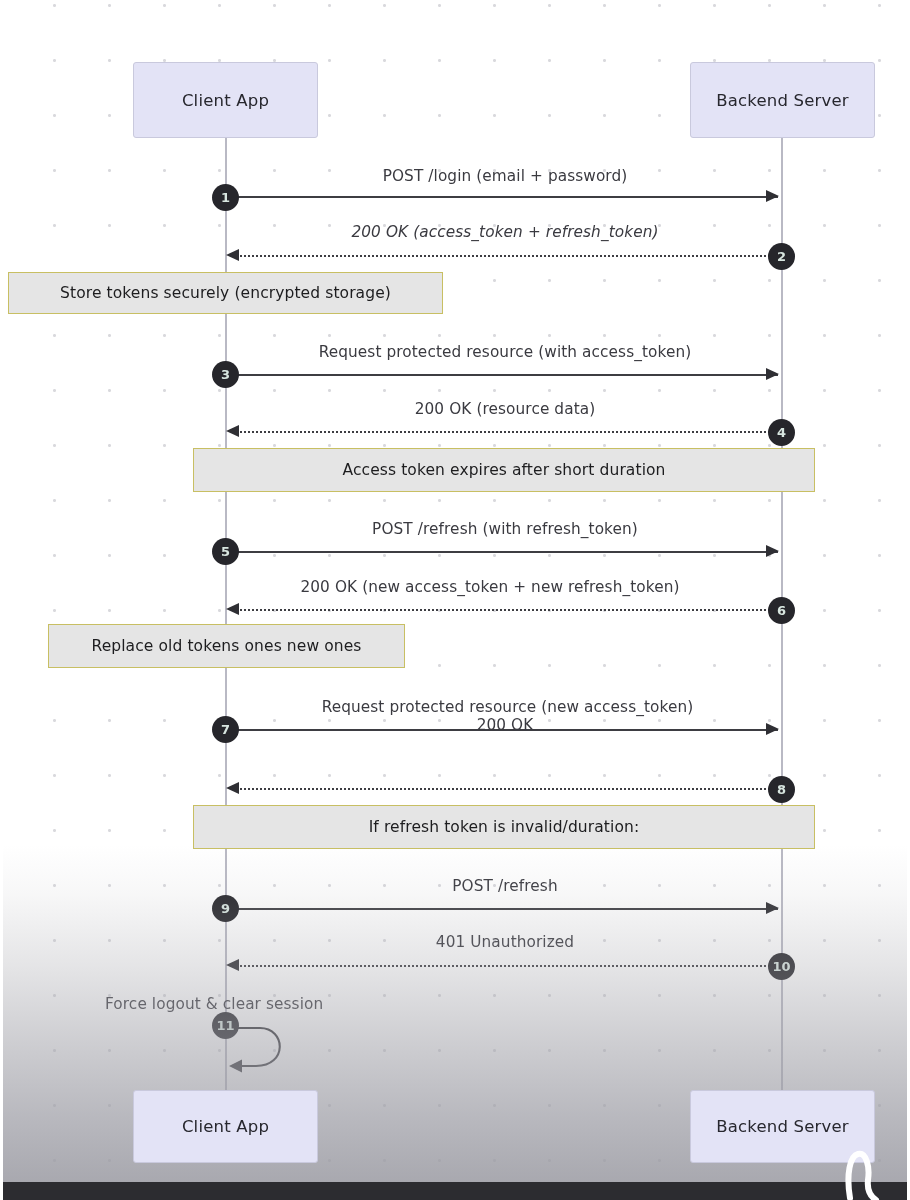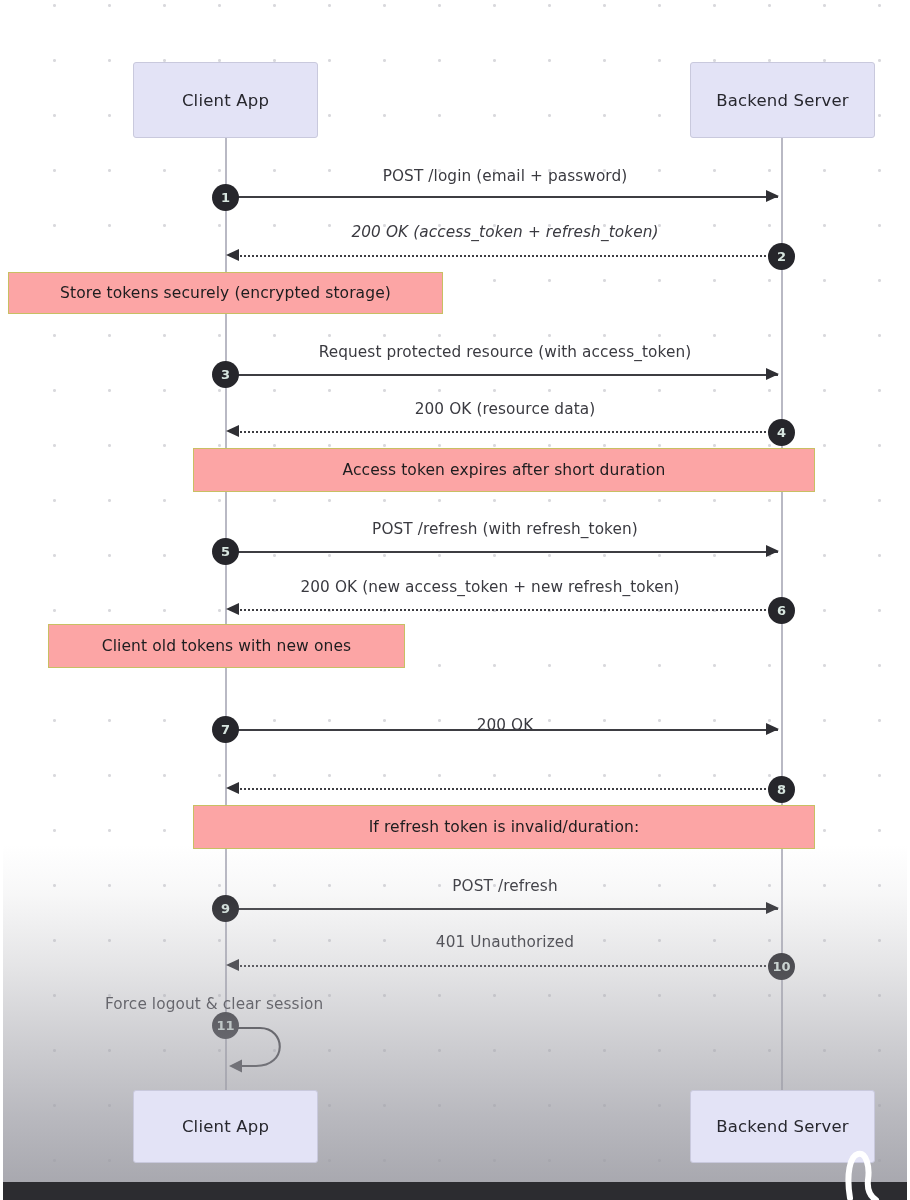--- a/index.html
+++ b/index.html
@@ -75,21 +75,21 @@
   }
   .actorbox span {
     font-size: 16.5px;
     color: #27272e;
     letter-spacing: 0.2px;
   }
   .note {
     position: absolute;
     box-sizing: border-box;
     border: 1px solid #c8bf63;
-    background: #fca5a5;
+    background: #e5e5e5;
     display: flex;
     align-items: center;
     justify-content: center;
     z-index: 12;
   }
   .note span {
     font-size: 15.5px;
     color: #1d1d1f;
     letter-spacing: 0.1px;
   }
@@ -200,23 +200,24 @@
   <div class="msgline" style="left:226px; top:551px; width:552px;"></div>
   <div class="arrowhead right" style="left:766px; top:545px;"></div>
   <div class="seqnum" style="left:212px; top:538px;">5</div>
 
   <div class="msglabel" style="left:250px; top:578px; width:480px;">200 OK (new access_token + new refresh_token)</div>
   <div class="msgline dotted" style="left:236px; top:609px; width:542px;"></div>
   <div class="arrowhead left" style="left:226px; top:603px;"></div>
   <div class="seqnum" style="left:768px; top:597px;">6</div>
 
   <div class="note" style="left:48px; top:624px; width:357px; height:44px;">
-    <span>Client old tokens with new ones</span>
-  </div>
-
+    <span>Replace old tokens ones new ones</span>
+  </div>
+
+  <div class="msglabel" style="left:280px; top:698px; width:455px;">Request protected resource (new access_token)</div>
   <div class="msgline" style="left:226px; top:729px; width:552px;"></div>
   <div class="arrowhead right" style="left:766px; top:723px;"></div>
   <div class="seqnum" style="left:212px; top:716px;">7</div>
 
   <div class="msglabel" style="left:380px; top:716px; width:250px;">200 OK</div>
   <div class="msgline dotted" style="left:236px; top:788px; width:542px;"></div>
   <div class="arrowhead left" style="left:226px; top:782px;"></div>
   <div class="seqnum" style="left:768px; top:776px;">8</div>
 
   <div class="note" style="left:193px; top:805px; width:622px; height:44px;">

